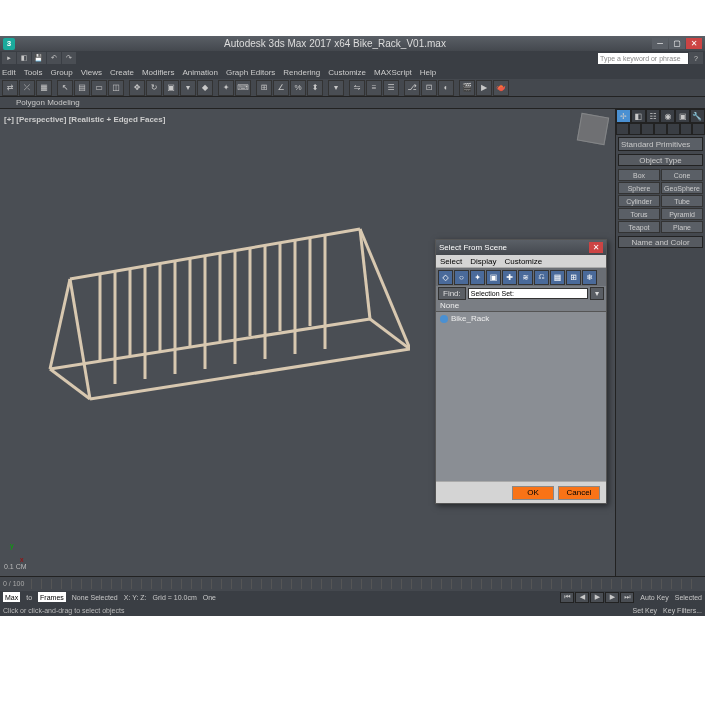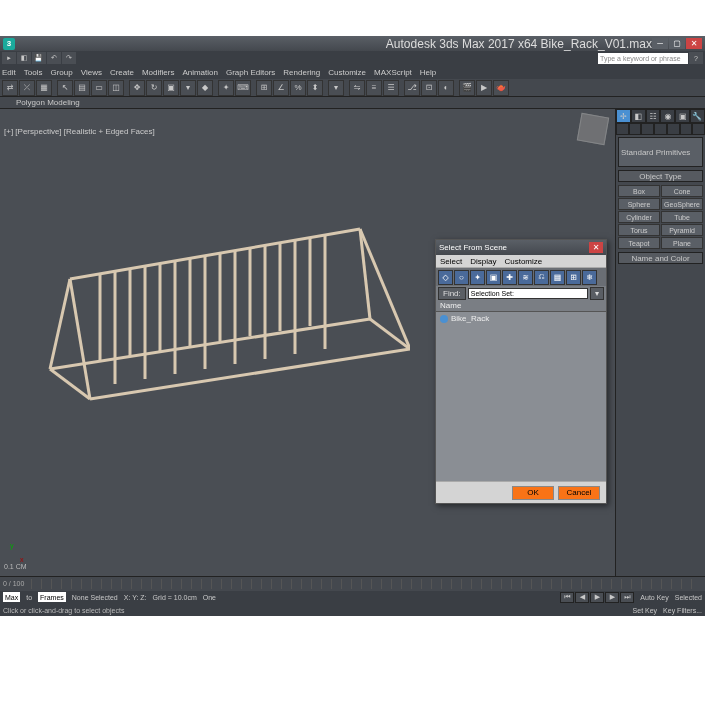--- a/index.html
+++ b/index.html
@@ -1,51 +1,51 @@
 <!DOCTYPE html>
 <html><head>
 <meta charset="utf-8">
 <style>
 * { margin:0; padding:0; box-sizing:border-box; font-family:"Segoe UI",Tahoma,sans-serif; }
 body { background:#fff; width:705px; height:705px; overflow:hidden; position:relative; }
 .app-window { position:absolute; top:36px; left:0; width:705px; height:580px; background:#44484e; color:#c8c8c8; font-size:9px; display:flex; flex-direction:column; }
 .title-bar { height:15px; background:linear-gradient(#5a5f66,#44484e); display:flex; align-items:center; padding:0 3px; color:#fff; }
 .app-icon { width:12px; height:12px; background:#1aaa9c; border-radius:2px; margin-right:3px; display:flex; align-items:center; justify-content:center; font-size:8px; font-weight:bold; color:#fff; }
-.title-bar .title { flex:1; text-align:right; font-size:12px; color:#ddd; }
+.title-bar .title { flex:1; text-align:center; font-size:10px; color:#ddd; }
 .win-btns { display:flex; gap:1px; }
 .win-btns span { width:16px; height:11px; background:#5a5f66; display:flex; align-items:center; justify-content:center; font-size:8px; cursor:pointer; }
 .win-btns .close { background:#c44; }
 .menu-bar { height:14px; background:#3a3e44; display:flex; align-items:center; padding:0 2px; gap:8px; font-size:8px; }
 .menu-bar span { cursor:pointer; color:#ccc; }
 .quick-toolbar { height:14px; background:#3a3e44; display:flex; align-items:center; padding:0 2px; gap:1px; }
 .quick-toolbar .tbtn { width:14px; height:12px; background:#4a4e54; display:flex; align-items:center; justify-content:center; font-size:7px; }
 .search-box { margin-left:auto; width:90px; height:11px; background:#fff; color:#888; font-size:7px; padding:0 2px; display:flex; align-items:center; }
 .ribbon-tabs { height:13px; background:#3a3e44; display:flex; align-items:center; font-size:8px; }
 .ribbon-tabs .rtab { padding:1px 6px; border:1px solid #555; border-bottom:none; background:#44484e; margin-right:1px; cursor:pointer; }
 .ribbon-tabs .rtab.active { background:#4a4e54; }
 .main-toolbar { height:18px; background:#44484e; display:flex; align-items:center; padding:0 2px; gap:1px; border-bottom:1px solid #222; }
 .main-toolbar .tbtn { width:16px; height:16px; background:#4a4e54; border:1px solid #333; display:flex; align-items:center; justify-content:center; font-size:8px; }
 .main-toolbar .sep { width:3px; }
 .sub-mode { height:12px; background:#44484e; padding:0 16px; font-size:8px; display:flex; align-items:center; border-bottom:1px solid #222; }
 .content { flex:1; display:flex; min-height:0; }
 .viewport-area { flex:1; background:#4a4e54; position:relative; overflow:hidden; }
-.vp-label { position:absolute; top:18px; left:4px; font-size:8px; color:#ccc; }
+.vp-label { position:absolute; top:6px; left:4px; font-size:8px; color:#ccc;font-weight:bold; }
 .viewcube { position:absolute; top:6px; right:8px; width:28px; height:28px; background:#888; border:1px solid #aaa; transform:rotate(10deg); opacity:.6; }
 .axis-gizmo { position:absolute; bottom:20px; left:8px; font-size:7px; color:#a00; }
 .axis-gizmo .y { color:#0a0; position:absolute; top:-14px; left:2px; }
 .axis-gizmo .x { color:#a00; position:absolute; top:0; left:12px; }
 .grid-val { position:absolute; bottom:6px; left:4px; font-size:7px; color:#bbb; }
 .bike-rack { position:absolute; top:100px; left:30px; width:380px; height:200px; }
 .command-panel { width:90px; background:#44484e; border-left:1px solid #222; display:flex; flex-direction:column; }
 .cp-tabs { height:14px; display:flex; background:#3a3e44; }
 .cp-tabs .ct { flex:1; height:14px; border:1px solid #222; display:flex; align-items:center; justify-content:center; font-size:8px; }
 .cp-tabs .ct.active { background:#4a90d2; }
 .cp-sub { height:12px; display:flex; background:#3a3e44; }
 .cp-sub .ct { flex:1; border:1px solid #222; }
-.cp-dropdown { height:30px; margin:2px; background:#5a5f66; border:1px solid #222; font-size:8px; padding:1px 2px; display:flex; align-items:center; }
+.cp-dropdown { height:14px; margin:2px; background:#5a5f66; border:1px solid #222; font-size:8px; padding:1px 2px; display:flex; align-items:center; }
 .cp-rollout-hdr { height:12px; background:#565a60; border:1px solid #222; margin:1px 2px; text-align:center; font-size:8px; display:flex; align-items:center; justify-content:center; }
 .cp-body { padding:2px; font-size:8px; }
 .cp-grid { display:grid; grid-template-columns:1fr 1fr; gap:1px; }
 .cp-grid button { font-size:7px; height:12px; background:#5a5f66; border:1px solid #333; color:#ccc; cursor:pointer; }
 .statusbar { height:28px; background:#3a3e44; border-top:1px solid #222; display:flex; flex-direction:column; }
 .track-bar { height:14px; background:#44484e; display:flex; align-items:center; font-size:7px; color:#aaa; position:relative; }
 .track-ruler { flex:1; height:10px; background:repeating-linear-gradient(90deg,#555,#555 1px,#44484e 1px,#44484e 10px); margin:0 4px; }
 .status-row { height:14px; display:flex; align-items:center; font-size:7px; padding:0 3px; gap:6px; }
 .status-row .field { background:#fff; color:#000; padding:0 2px; height:10px; display:flex; align-items:center; }
 .status-row .prompt { color:#bbb; }
@@ -207,21 +207,21 @@
           <span class="tb">⎌</span>
           <span class="tb">▦</span>
           <span class="tb">⊞</span>
           <span class="tb">❄</span>
         </div>
         <div class="dlg-filter">
           <span class="fbtn">Find:</span>
           <div class="sel">Selection Set:</div>
           <span class="fbtn">▾</span>
         </div>
-        <div class="dlg-hdr">Name</div>
+        <div class="dlg-hdr">None</div>
         <div class="dlg-list">
           <div class="dlg-item">
             <span class="icn"></span>
             <span>Bike_Rack</span>
           </div>
         </div>
         <div class="dlg-btns">
           <button>OK</button>
           <button>Cancel</button>
         </div>

